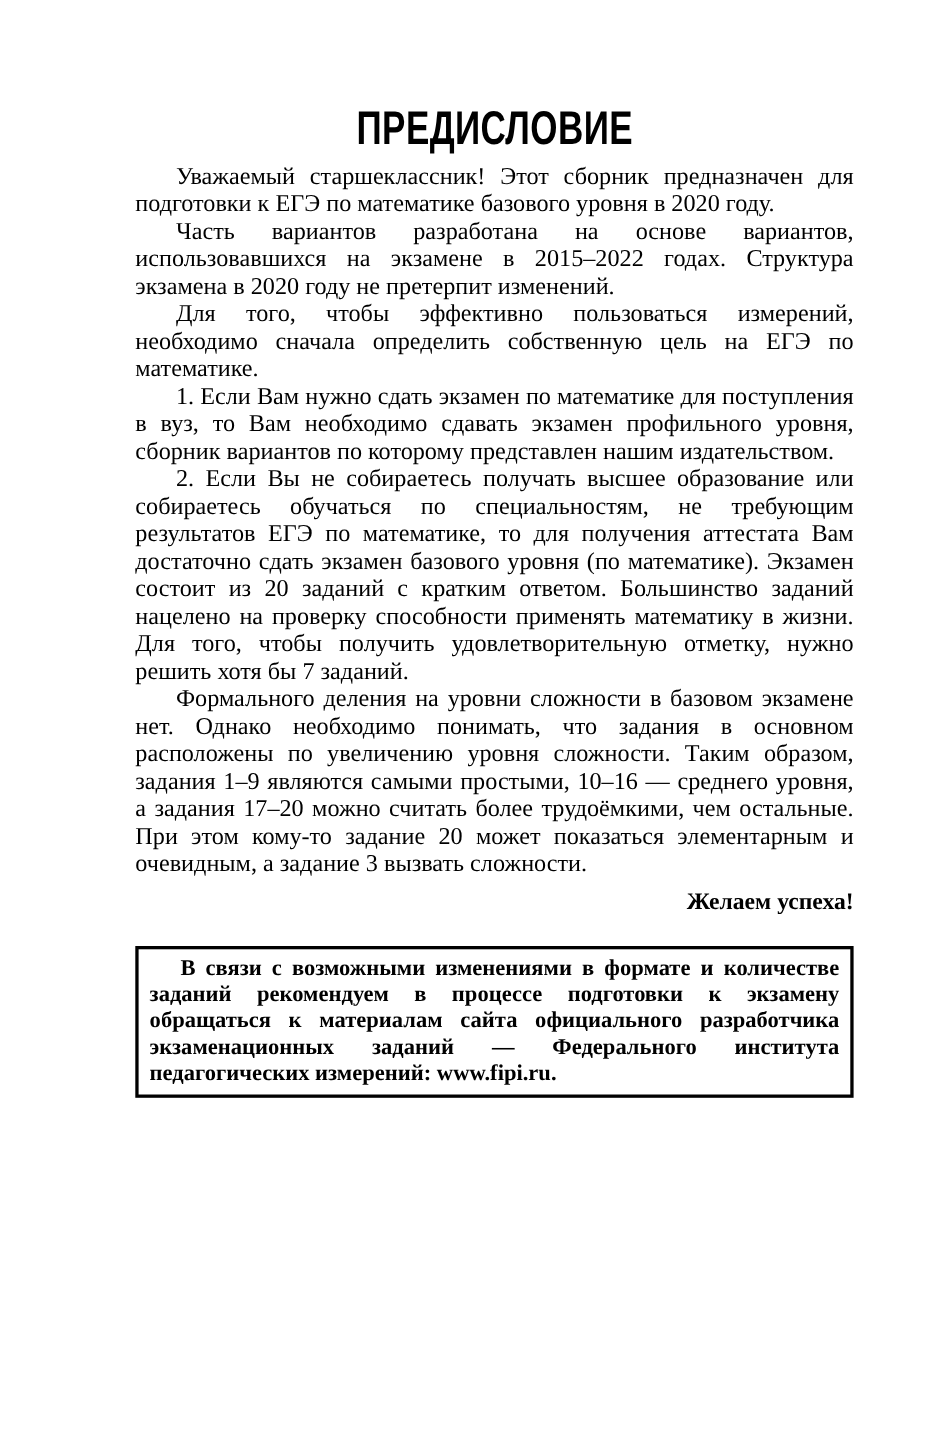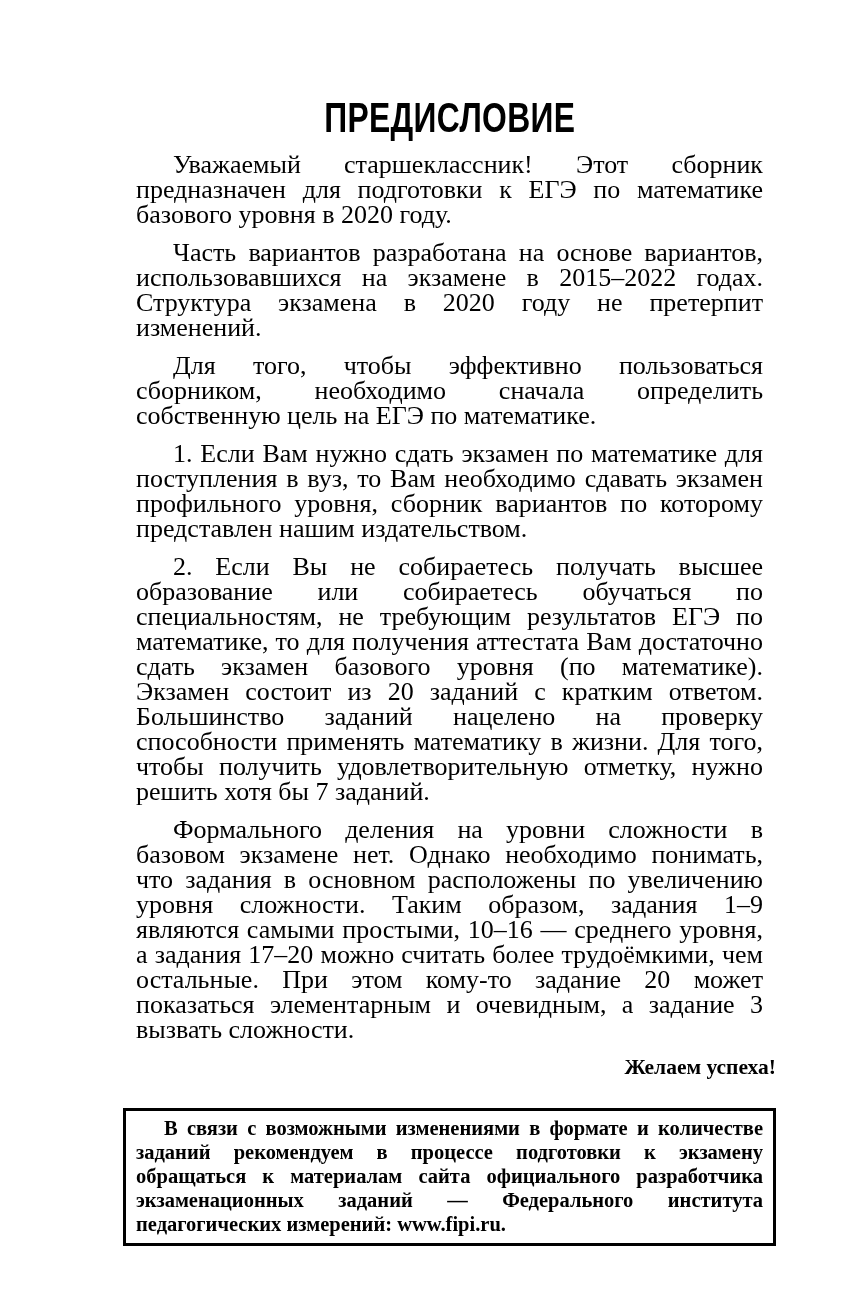--- a/index.html
+++ b/index.html
@@ -30,23 +30,23 @@
     line-height: 1;
     white-space: nowrap;
   }
   .title .condensed {
     display: inline-block;
     transform: scaleX(0.74);
     transform-origin: 50% 50%;
     letter-spacing: 0.5px;
   }
   .body-text p.para {
-    margin: 13px;
+    margin: 0;
     font-family: "Liberation Serif", serif;
-    font-size: 26px;
+    font-size: 22px;
     line-height: 25px;
     text-align: justify;
     text-indent: 37px;
   }
   .closing {
     margin: 10px 0 0 0;
     font-family: "Liberation Serif", serif;
     font-weight: 700;
     font-size: 21.5px;
     line-height: 25px;
@@ -74,21 +74,21 @@
 <body>
 
 <div class="page">
   <div class="content">
 
     <h1 class="title"><span class="condensed">ПРЕДИСЛОВИЕ</span></h1>
 
     <div class="body-text">
       <p class="para">Уважаемый старшеклассник! Этот сборник предназначен для подготовки к ЕГЭ по математике базового уровня в 2020 году.</p>
       <p class="para">Часть вариантов разработана на основе вариантов, использовавшихся на экзамене в 2015–2022 годах. Структура экзамена в 2020 году не претерпит изменений.</p>
-      <p class="para">Для того, чтобы эффективно пользоваться сборником, необходимо сначала определить собственную цель на ЕГЭ по математике.</p>
+      <p class="para">Для того, чтобы эффективно пользоваться измерений, необходимо сначала определить собственную цель на ЕГЭ по математике.</p>
       <p class="para">1. Если Вам нужно сдать экзамен по математике для поступления в вуз, то Вам необходимо сдавать экзамен профильного уровня, сборник вариантов по которому представлен нашим издательством.</p>
       <p class="para">2. Если Вы не собираетесь получать высшее образование или собираетесь обучаться по специальностям, не требующим результатов ЕГЭ по математике, то для получения аттестата Вам достаточно сдать экзамен базового уровня (по математике). Экзамен состоит из 20 заданий с кратким ответом. Большинство заданий нацелено на проверку способности применять математику в жизни. Для того, чтобы получить удовлетворительную отметку, нужно решить хотя бы 7 заданий.</p>
       <p class="para">Формального деления на уровни сложности в базовом экзамене нет. Однако необходимо понимать, что задания в основном расположены по увеличению уровня сложности. Таким образом, задания 1–9 являются самыми простыми, 10–16 — среднего уровня, а задания 17–20 можно считать более трудоёмкими, чем остальные. При этом кому-то задание 20 может показаться элементарным и очевидным, а задание 3 вызвать сложности.</p>
 
       <p class="closing">Желаем успеха!</p>
     </div>
 
     <div class="notice">
       <p><span>В связи с возможными изменениями в формате и количестве заданий рекомендуем в процессе подготовки к экзамену обращаться к материалам сайта официального разработчика экзаменационных заданий — Федерального института педагогических измерений:</span> <span>www.fipi.ru.</span></p>
     </div>

